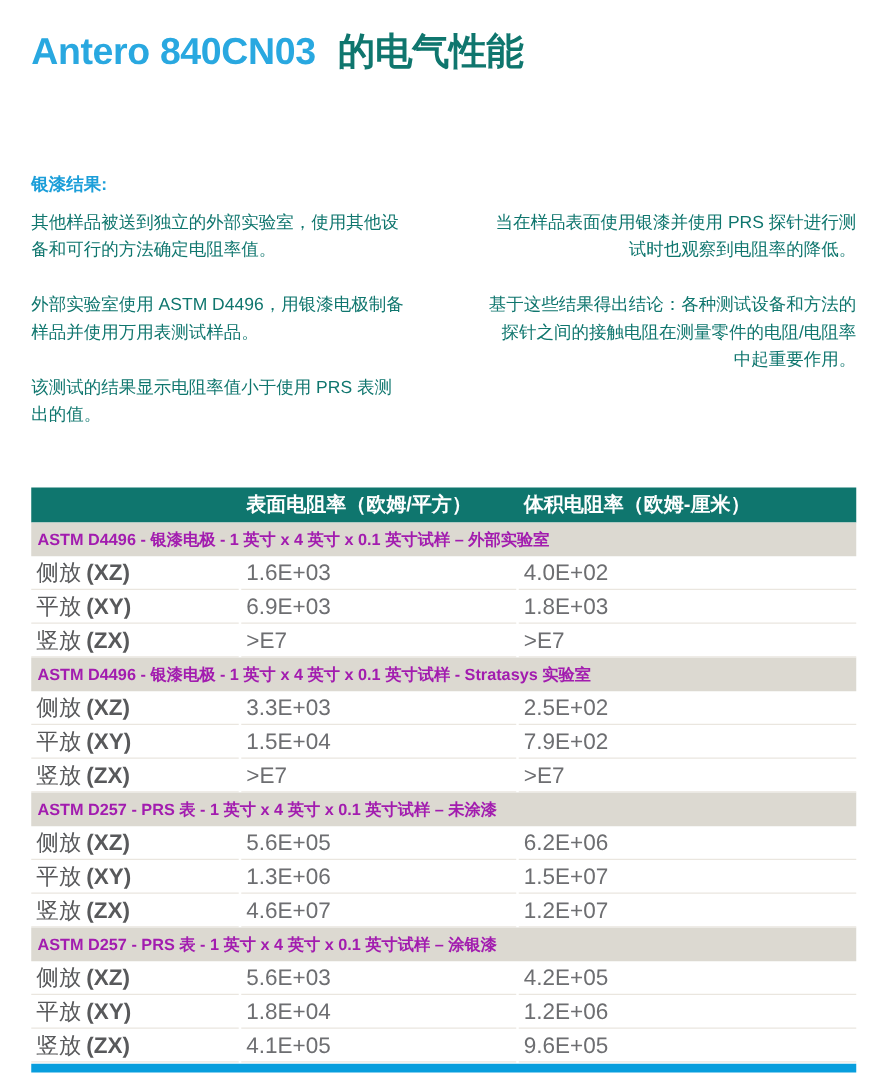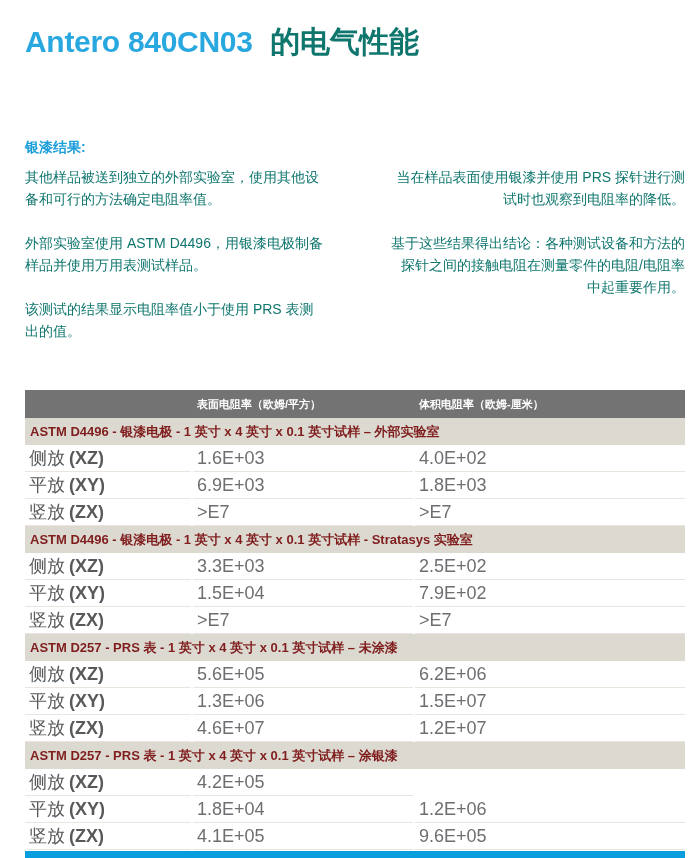--- a/index.html
+++ b/index.html
@@ -38,41 +38,41 @@
   }
   .col { font-size: 14px; line-height: 22px; color: #0f766e; }
   .col-left  { width: 303px; flex: 0 0 303px; }
   .col-right { width: 345px; flex: 0 0 345px; text-align: right; }
   .col p { white-space: pre-line; margin-bottom: 22px; }
 
   
   .rtable { position: absolute; left: 25px; top: 390px; width: 660px; }
 
   .t-headrow {
-    background: #737373;
+    background: #0f766e;
     height: 28px;
     display: grid;
     grid-template-columns: 166px 220px 1fr;
     column-gap: 2px;
     align-items: center;
     color: #ffffff;
-    font-size: 11px;
+    font-size: 16px;
     font-weight: 700;
   }
   .t-headrow .cell { padding-left: 4px; }
 
   .t-section {
     background: #dcd9d1;
     height: 27px;
     display: flex;
     align-items: center;
     padding-left: 5px;
     font-size: 13px;
     font-weight: 700;
-    color: #7f1d1d;
+    color: #a21caf;
   }
 
   .t-row {
     display: grid;
     grid-template-columns: 166px 220px 1fr;
     column-gap: 2px;
     height: 27px;
     font-size: 18px;
     color: #6d6e71;
   }
@@ -206,20 +206,21 @@
       <div class="cell">4.6E+07</div>
       <div class="cell">1.2E+07</div>
     </div>
 
     <div class="t-section">ASTM D257 - PRS 表 - 1 英寸 x 4 英寸 x 0.1 英寸试样 – 涂银漆</div>
     <div class="t-row">
       <div class="cell label">
           <span>侧放</span>
           <span class="axis">(XZ)</span>
         </div>
+      <div class="cell">5.6E+03</div>
       <div class="cell">4.2E+05</div>
     </div>
     <div class="t-row">
       <div class="cell label">
           <span>平放</span>
           <span class="axis">(XY)</span>
         </div>
       <div class="cell">1.8E+04</div>
       <div class="cell">1.2E+06</div>
     </div>

